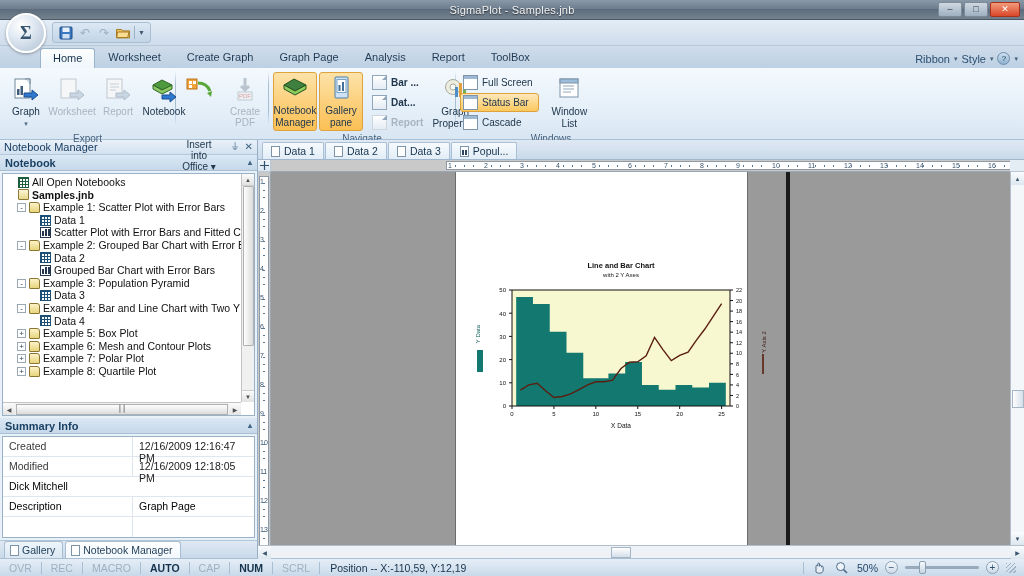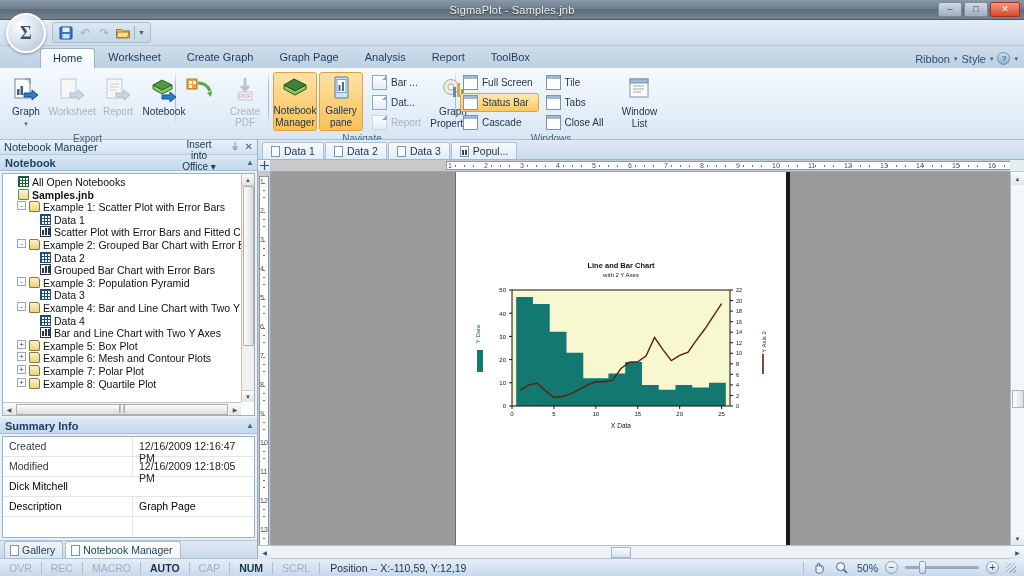--- a/index.html
+++ b/index.html
@@ -146,21 +146,21 @@
     background:linear-gradient(to bottom,#dbe8f4,#c6d8e9);
     border-bottom:1px solid #aabfd3; font-weight:bold; font-size:11px;color:#1a4063;
   }
   .subhdr .chev{ margin-left:auto; font-size:8px;color:#3f6484;}
   .treewrap{
     flex:1; margin:2px; background:#fff; border:1px solid #9ab2c8;
     position:relative; overflow:hidden;
   }
   .tree{ padding:2px 0 0 3px; }
   .tnode{
-    display:flex; align-items:flex-start; gap:3px; height:12.6px; font-size:10.5px;
+    display:flex; align-items:center; gap:3px; height:12.6px; font-size:10.5px;
     color:#101010; white-space:nowrap; line-height:12.6px;
   }
   .tnode .pm{
     width:9px;height:9px;border:1px solid #9aa8b4;background:#fff;flex:none;
     font-size:8px;line-height:7px;text-align:center;color:#28425c;
   }
   .tnode .pm.empty{ border:none;background:none;}
   .tnode .ti{ width:11px;height:11px;flex:none; position:relative;}
   .ti-all{ background:#fff;border:1px solid #1d5c3d;
     background-image:linear-gradient(#1d5c3d 1px,transparent 1px),linear-gradient(90deg,#1d5c3d 1px,transparent 1px);
@@ -235,21 +235,21 @@
   .rulerrow{ display:flex; height:12px; background:#e4ecf4; flex:none;}
   .ruler-corner{ width:13px; flex:none; border-right:1px solid #b9c8d6; border-bottom:1px solid #b9c8d6;
     background:linear-gradient(to bottom,#eef4fa,#dce7f2); display:flex;align-items:center;justify-content:center; font-size:8px;color:#2f5images;}
   .hruler{ flex:1; position:relative; background:#c9c9c9; border-bottom:1px solid #9aa6b2; overflow:hidden;}
   .hruler .white{ position:absolute; top:1px;bottom:1px; background:#fff; border:1px solid #8d99a5;}
   .canvasrow{ flex:1; display:flex; min-height:0;}
   .vruler{ width:13px; flex:none; position:relative; background:#c9c9c9; border-right:1px solid #9aa6b2; overflow:hidden;}
   .vruler .white{ position:absolute; left:1px;right:1px; background:#fff;border:1px solid #8d99a5;}
   .canvas{ flex:1; position:relative; overflow:hidden; background:#9a9a9a;}
   .page{
-    position:absolute; left:185px; top:0; width:330px; bottom:0;
+    position:absolute; left:185px; top:0; width:291px; bottom:0;
     background:#ffffff; box-shadow:0 0 0 1px #6d6d6d;
   }
   .page-dark-edge{ position:absolute; left:515px; top:0; bottom:0; width:4px; background:#1a1a1a;}
   .cvscroll{
     width:14px; flex:none; background:#eef2f6; border-left:1px solid #b2bfcb;
     display:flex; flex-direction:column; align-items:center;
   }
   .cvscroll .arw{width:14px;height:13px;display:flex;align-items:center;justify-content:center;font-size:6px;color:#3b546b;background:linear-gradient(to bottom,#fafcfe,#dde7f0);}
   .cvscroll .track{ flex:1; width:14px; background:#f4f7fa; position:relative;}
   .cvscroll .thumb{ position:absolute; left:1px; width:12px; height:18px; top:205px;
@@ -436,21 +436,21 @@
           <svg width="28" height="24" viewBox="0 0 28 24">
               <rect x="8" y="1" width="13" height="21" rx="1" fill="#cfe2f3" stroke="#4c7ea8"></rect>
               <rect x="10" y="3.5" width="9" height="13" fill="#ffffff" stroke="#7ba3c4"></rect>
               <rect x="11.5" y="9" width="2" height="6" fill="#3f6f9a"></rect>
               <rect x="15" y="6" width="2" height="9" fill="#3f6f9a"></rect>
             </svg>
         </span>
         <span>Gallery</span>
         <span>pane</span>
       </div>
-      <div class="smallcol" style="margin-left:4px;">
+      <div class="smallcol" style="margin-left:4px;font-weight:bold;">
         <div class="smallbtn">
           <span class="smicon ico-doc"></span>
           <span>Bar ...</span>
         </div>
         <div class="smallbtn">
           <span class="smicon ico-doc"></span>
           <span>Dat...</span>
         </div>
         <div class="smallbtn disabled">
           <span class="smicon ico-doc" style="border-color:#cdd5dd;"></span>
@@ -484,34 +484,20 @@
         </div>
         <div class="smallbtn sel">
           <span class="smicon ico-winbox"></span>
           <span>Status Bar</span>
         </div>
         <div class="smallbtn">
           <span class="smicon ico-winbox"></span>
           <span>Cascade</span>
         </div>
       </div>
-      <div class="smallcol" style="margin-left:2px;">
-        <div class="smallbtn">
-          <span class="smicon ico-winbox"></span>
-          <span>Tile</span>
-        </div>
-        <div class="smallbtn">
-          <span class="smicon ico-winbox"></span>
-          <span>Tabs</span>
-        </div>
-        <div class="smallbtn">
-          <span class="smicon ico-winbox"></span>
-          <span>Close All</span>
-        </div>
-      </div>
       <div class="bigbtn" style="padding-top:4px;margin-left:6px;">
         <span class="bigicon">
           <svg width="26" height="24" viewBox="0 0 26 24">
               <rect x="4" y="2" width="18" height="18" fill="#ffffff" stroke="#7a93a9"></rect>
               <rect x="4" y="2" width="18" height="4" fill="#9cbdd9" stroke="#7a93a9"></rect>
               <path d="M7 9h11M7 12h11M7 15h8" stroke="#8fa6ba" fill="none"></path>
             </svg>
         </span>
         <span>Window</span>
         <span>List</span>
@@ -590,25 +576,20 @@
           </div>
           <div class="tnode" style="padding-left: 11px;">
             <span class="pm">-</span>
             <span class="ti ti-sec"></span>
             <span>Example 4: Bar and Line Chart with Two Y Axes</span>
           </div>
           <div class="tnode" style="padding-left: 22px;">
             <span class="pm empty"></span>
             <span class="ti ti-data"></span>
             <span>Data 4</span>
-          </div>
-          <div class="tnode" style="padding-left: 22px;">
-            <span class="pm empty"></span>
-            <span class="ti ti-graph"></span>
-            <span>Bar and Line Chart with Two Y Axes</span>
           </div>
           <div class="tnode" style="padding-left: 11px;">
             <span class="pm">+</span>
             <span class="ti ti-sec"></span>
             <span>Example 5: Box Plot</span>
           </div>
           <div class="tnode" style="padding-left: 11px;">
             <span class="pm">+</span>
             <span class="ti ti-sec"></span>
             <span>Example 6: Mesh and Contour Plots</span>

